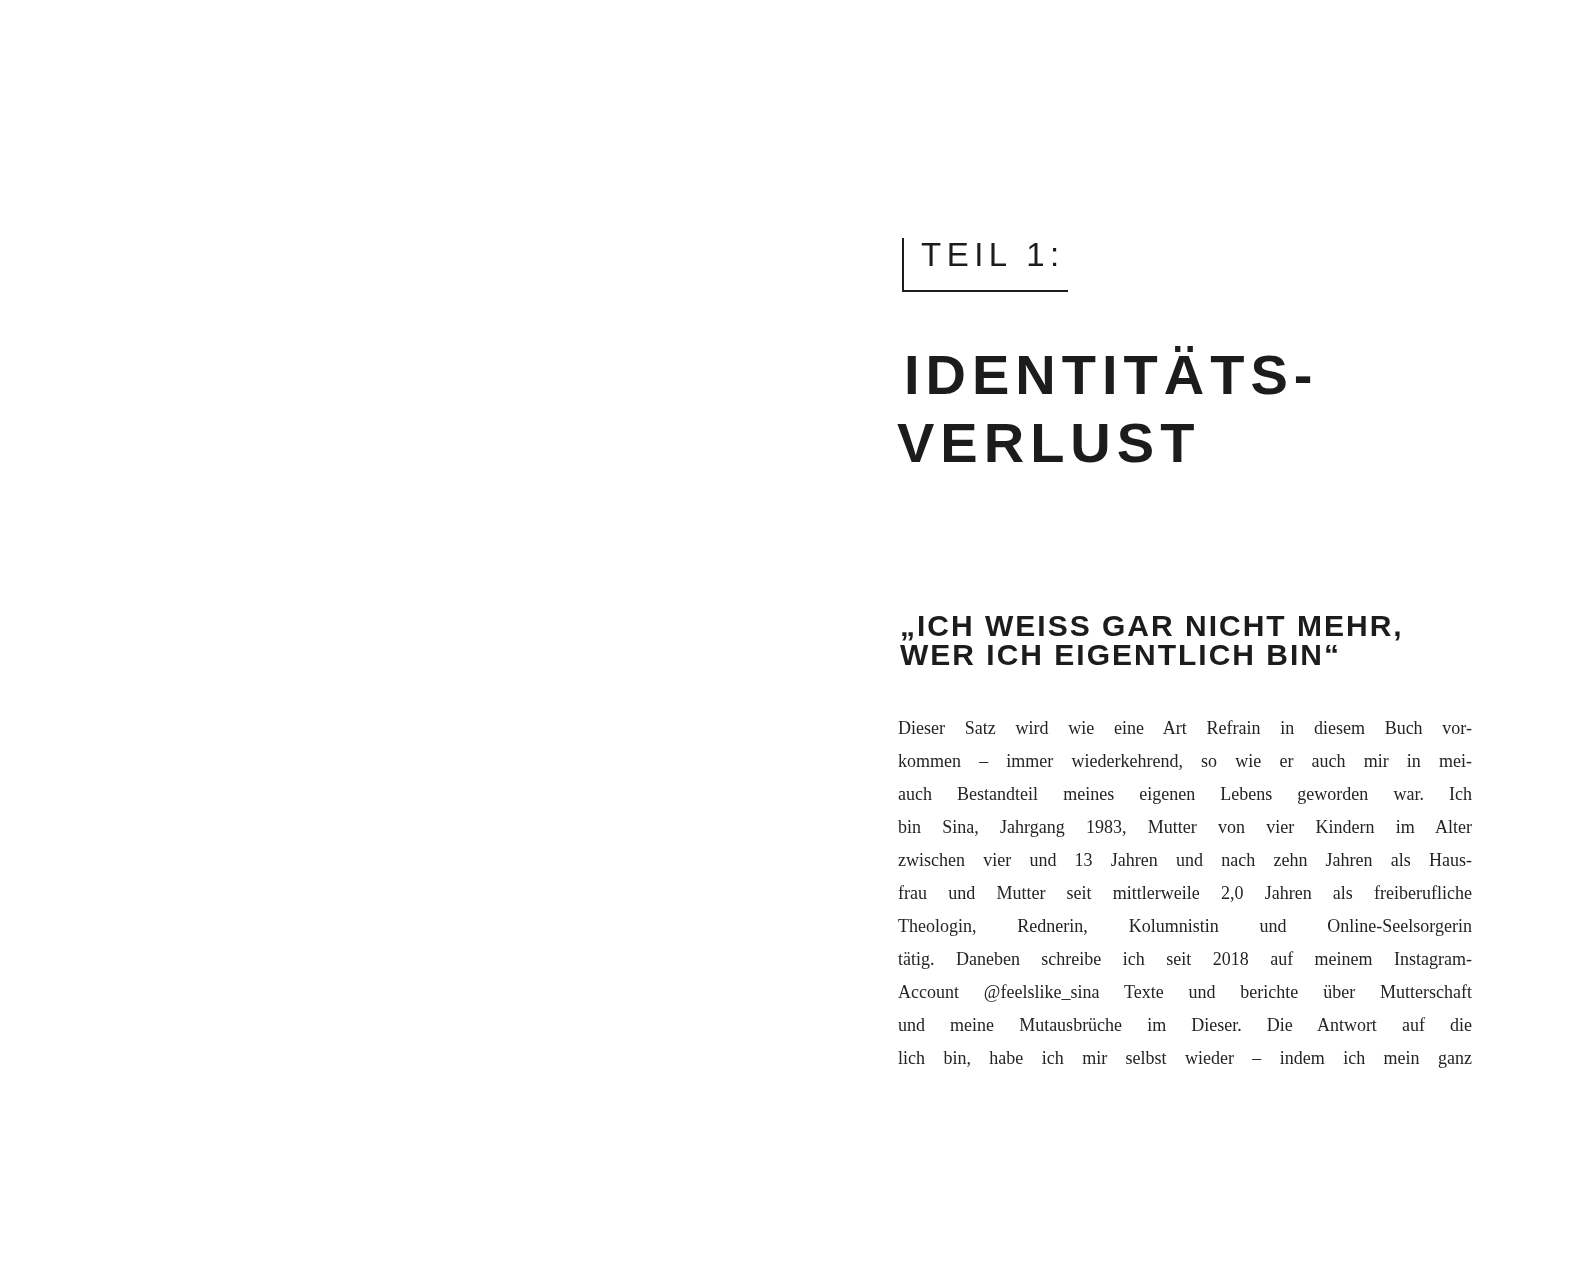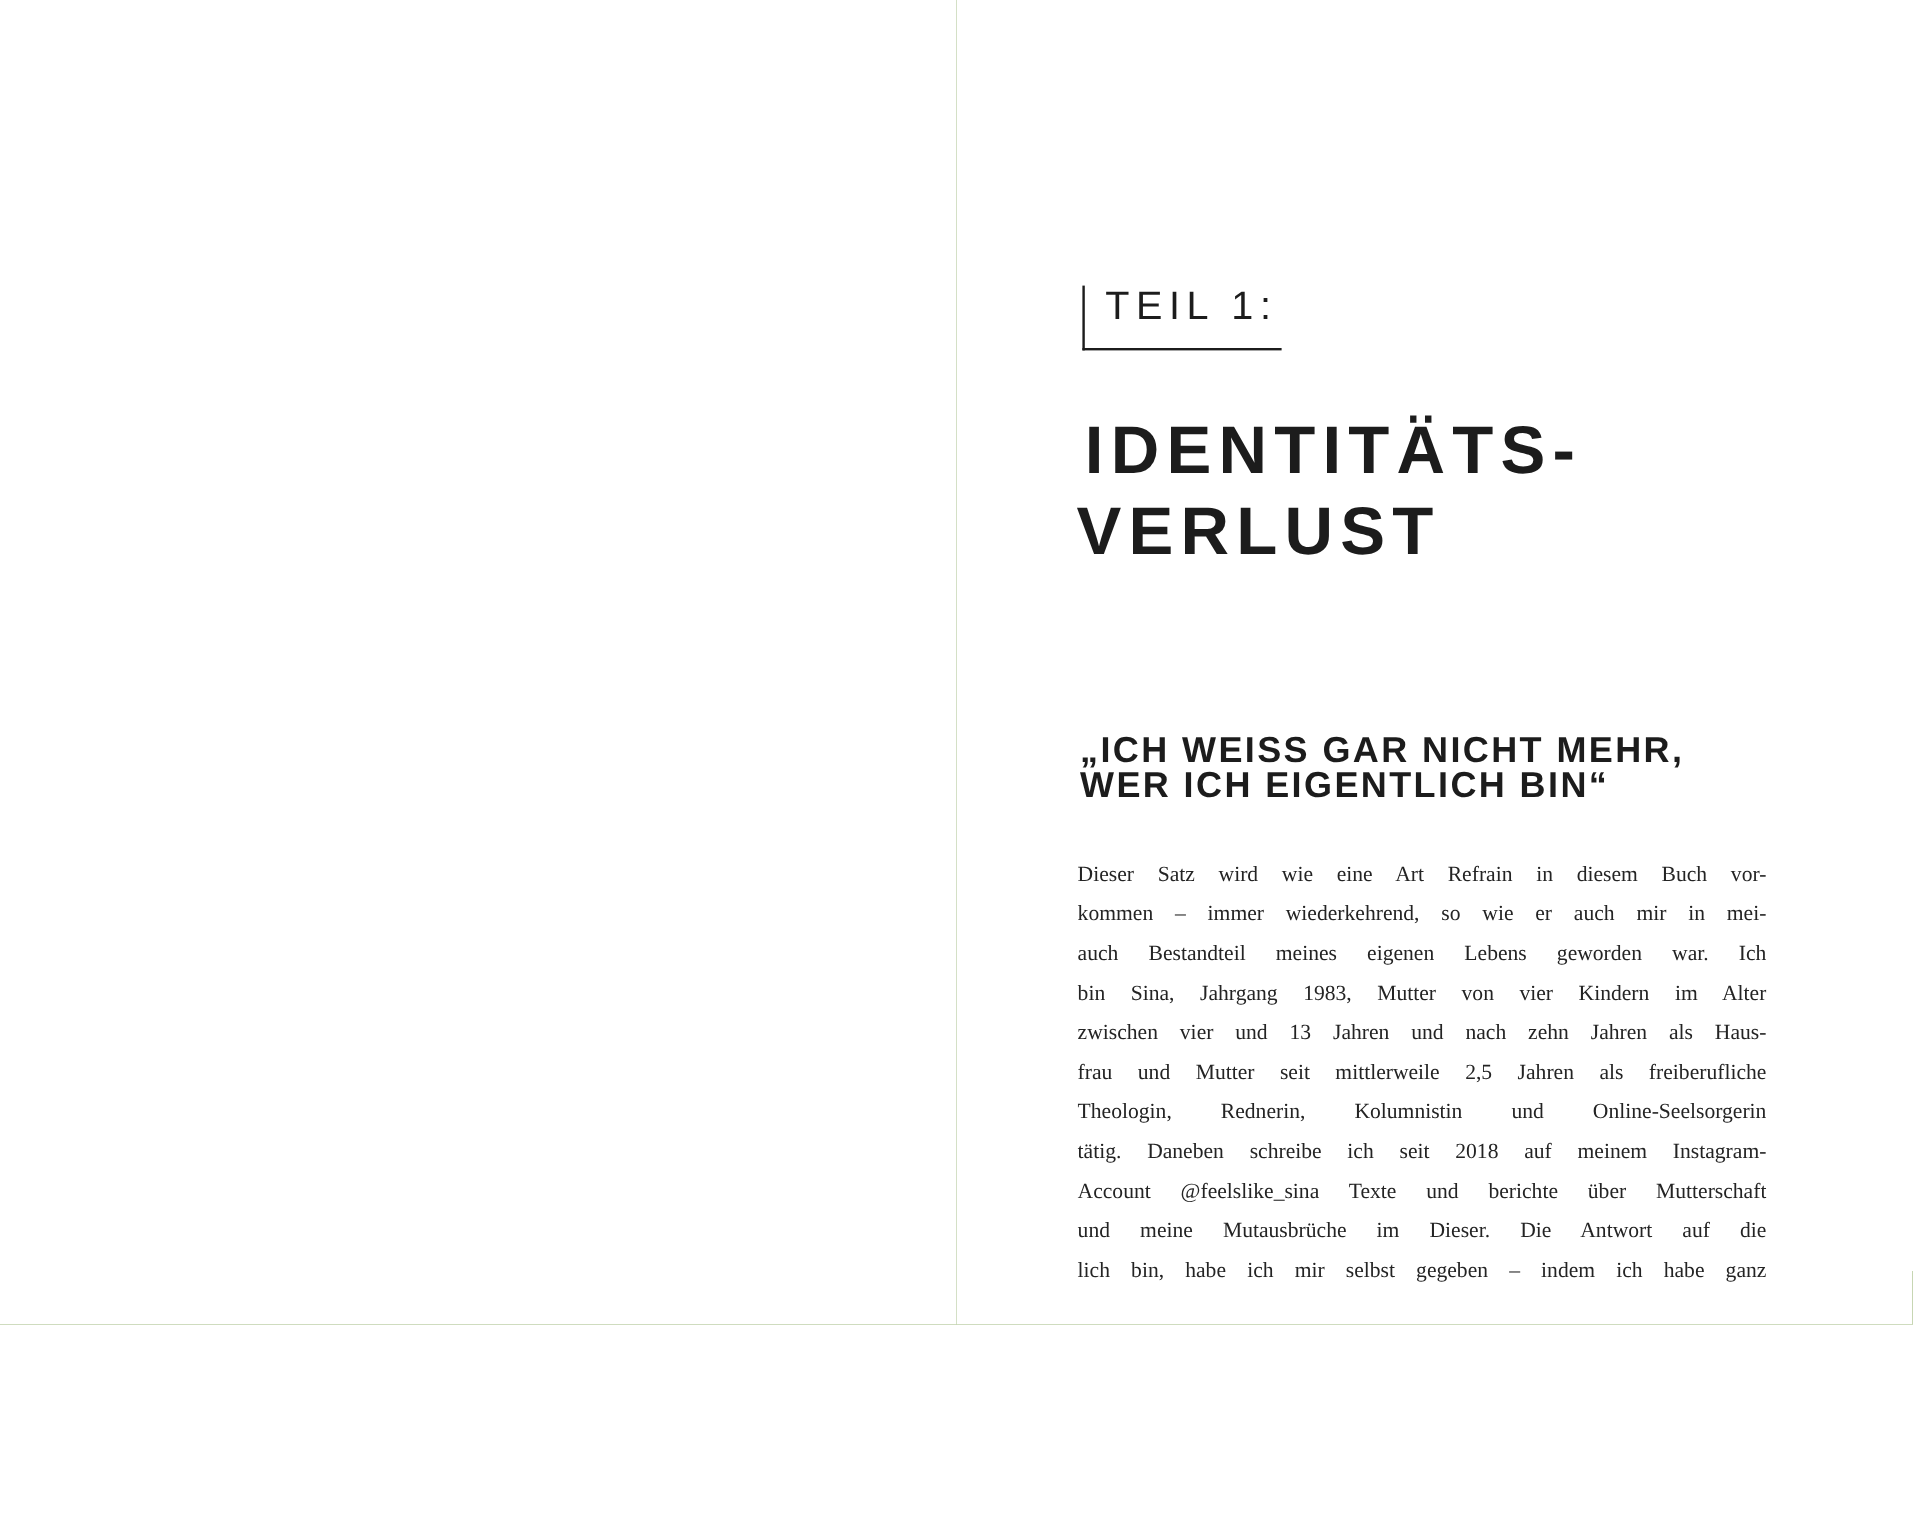--- a/index.html
+++ b/index.html
@@ -1,20 +1,20 @@
 <!DOCTYPE html>
 <html style="--ink: #1c1c1c;"><head>
 <meta charset="utf-8">
 <style>
   html, body { margin: 0; padding: 0; background: #ffffff; }
   .canvas {
     position: relative;
     width: 1594px;
     height: 1104px;
-    background: #4d7c0f;
+    background: #22c55e;
     overflow: hidden;
     color: var(--ink, #1c1c1c);
     font-family: "Liberation Sans", sans-serif;
   }
   .left-page {
     position: absolute;
     left: 0; top: 0;
     width: 797px; height: 1270px;
     background: #ffffff;
   }
@@ -108,23 +108,23 @@
     <span class="heading-line">„ICH WEISS GAR NICHT MEHR,</span>
     <span class="heading-line">WER ICH EIGENTLICH BIN“</span>
   </h2>
 
   <div class="body-text">
     <div class="body-line">Dieser Satz wird wie eine Art Refrain in diesem Buch vor-</div>
     <div class="body-line">kommen – immer wiederkehrend, so wie er auch mir in mei-</div>
     <div class="body-line">auch Bestandteil meines eigenen Lebens geworden war. Ich</div>
     <div class="body-line">bin Sina, Jahrgang 1983, Mutter von vier Kindern im Alter</div>
     <div class="body-line">zwischen vier und 13 Jahren und nach zehn Jahren als Haus-</div>
-    <div class="body-line">frau und Mutter seit mittlerweile 2,5 Jahren als freiberufliche</div>
+    <div class="body-line">frau und Mutter seit mittlerweile 2,0 Jahren als freiberufliche</div>
     <div class="body-line">Theologin, Rednerin, Kolumnistin und Online-Seelsorgerin</div>
     <div class="body-line">tätig. Daneben schreibe ich seit 2018 auf meinem Instagram-</div>
     <div class="body-line">Account @feelslike_sina Texte und berichte über Mutterschaft</div>
     <div class="body-line">und meine Mutausbrüche im Dieser. Die Antwort auf die</div>
-    <div class="body-line">lich bin, habe ich mir selbst gegeben – indem ich habe ganz</div>
+    <div class="body-line">lich bin, habe ich mir selbst wieder – indem ich mein ganz</div>
   </div>
 
   <div class="page-number">9</div>
 
 </div>
 
 </body></html>

